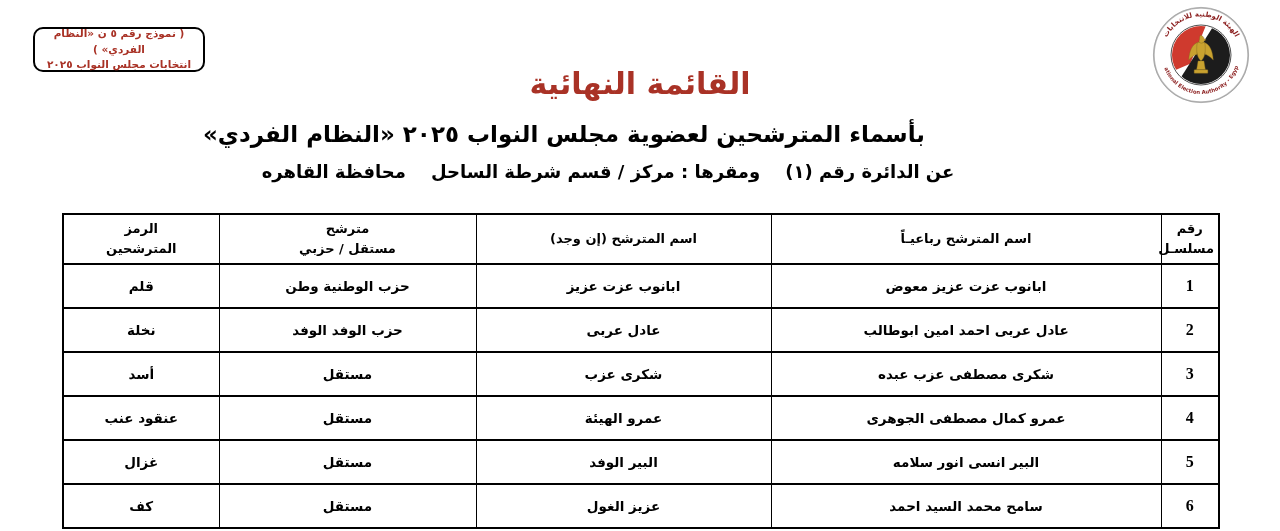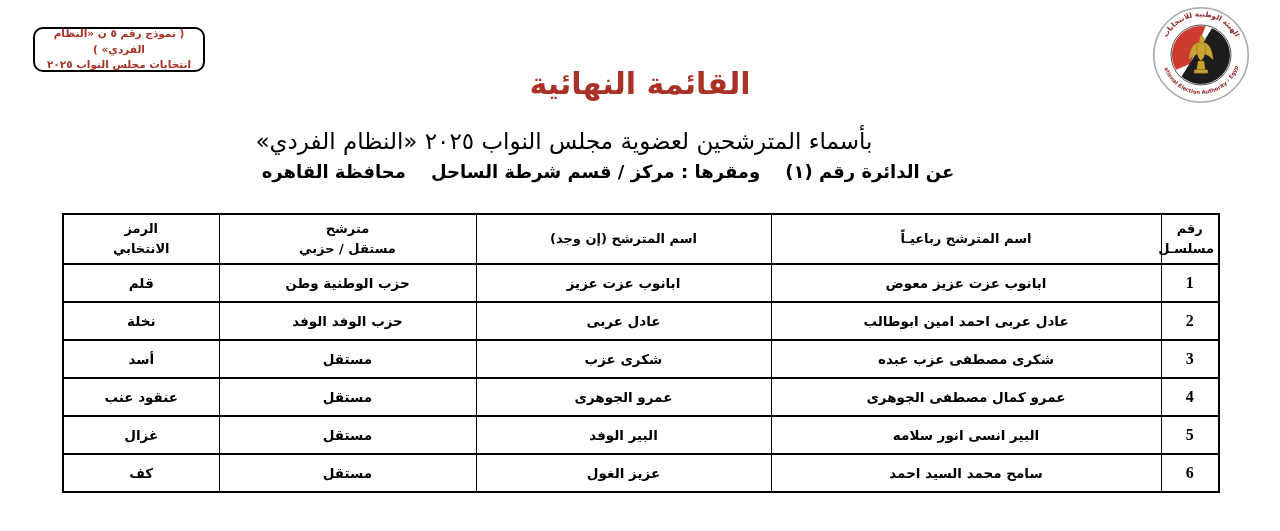--- a/index.html
+++ b/index.html
@@ -30,42 +30,42 @@
   }
   .logo{
     position:absolute;left:1152px;top:6px;width:98px;height:98px;
   }
   .title{
     position:absolute;top:66px;left:0;width:1280px;margin:0;
     text-align:center;direction:rtl;
     color:var(--red);font-size:30px;font-weight:bold;
   }
   .subtitle{
-    position:absolute;top:128px;left:0;width:1128px;
+    position:absolute;top:121px;left:0;width:1128px;
     text-align:center;direction:rtl;
-    font-size:23px;font-weight:normal;
+    font-size:23px;font-weight:bold;
   }
   .district{
     position:absolute;top:161px;left:-32px;width:1280px;
     text-align:center;direction:rtl;white-space:pre;
     font-size:18px;font-weight:bold;
   }
   table.candidates{
     position:absolute;left:62px;top:213px;width:1156px;
     border-collapse:collapse;table-layout:fixed;direction:rtl;
     border:2.5px solid #000;
   }
   .candidates th,.candidates td{
     border-left:1px solid #000;border-right:1px solid #000;
     border-top:2.5px solid #000;border-bottom:2.5px solid #000;
     text-align:center;vertical-align:middle;
     font-weight:bold;padding:0 4px;
   }
   .candidates thead th{height:50px;font-size:13px;line-height:1.55;}
-  .candidates tbody td{height:38px;font-size:13.5px;}
+  .candidates tbody td{height:44px;font-size:13.5px;}
   .candidates td.serial{
     font-family:"Liberation Serif","DejaVu Serif",serif;
     font-size:16px;
   }
 </style>
 </head>
 <body>
 
 <div class="form-box">
   <div>( نموذج رقم ٥ ن «النظام الفردي» )</div>
@@ -125,21 +125,21 @@
         <div>مسلسـل</div>
       </th>
       <th>اسم المترشح رباعيـاً</th>
       <th>اسم المترشح (إن وجد)</th>
       <th>
         <div>مترشح</div>
         <div>مستقل / حزبي</div>
       </th>
       <th>
         <div>الرمز</div>
-        <div>الانتخابي</div>
+        <div>المترشحين</div>
       </th>
     </tr>
   </thead>
   <tbody id="rows-body">
       <tr>
         <td class="serial">1</td>
         <td>ابانوب عزت عزيز معوض</td>
         <td>ابانوب عزت عزيز</td>
         <td>حزب الوطنية وطن</td>
         <td>قلم</td>
@@ -154,21 +154,21 @@
       <tr>
         <td class="serial">3</td>
         <td>شكرى مصطفى عزب عبده</td>
         <td>شكرى عزب</td>
         <td>مستقل</td>
         <td>أسد</td>
       </tr>
       <tr>
         <td class="serial">4</td>
         <td>عمرو كمال مصطفى الجوهرى</td>
-        <td>عمرو الجوهرى</td>
+        <td>عمرو الهيئة</td>
         <td>مستقل</td>
         <td>عنقود عنب</td>
       </tr>
       <tr>
         <td class="serial">5</td>
         <td>البير انسى انور سلامه</td>
         <td>البير الوفد</td>
         <td>مستقل</td>
         <td>غزال</td>
       </tr>

